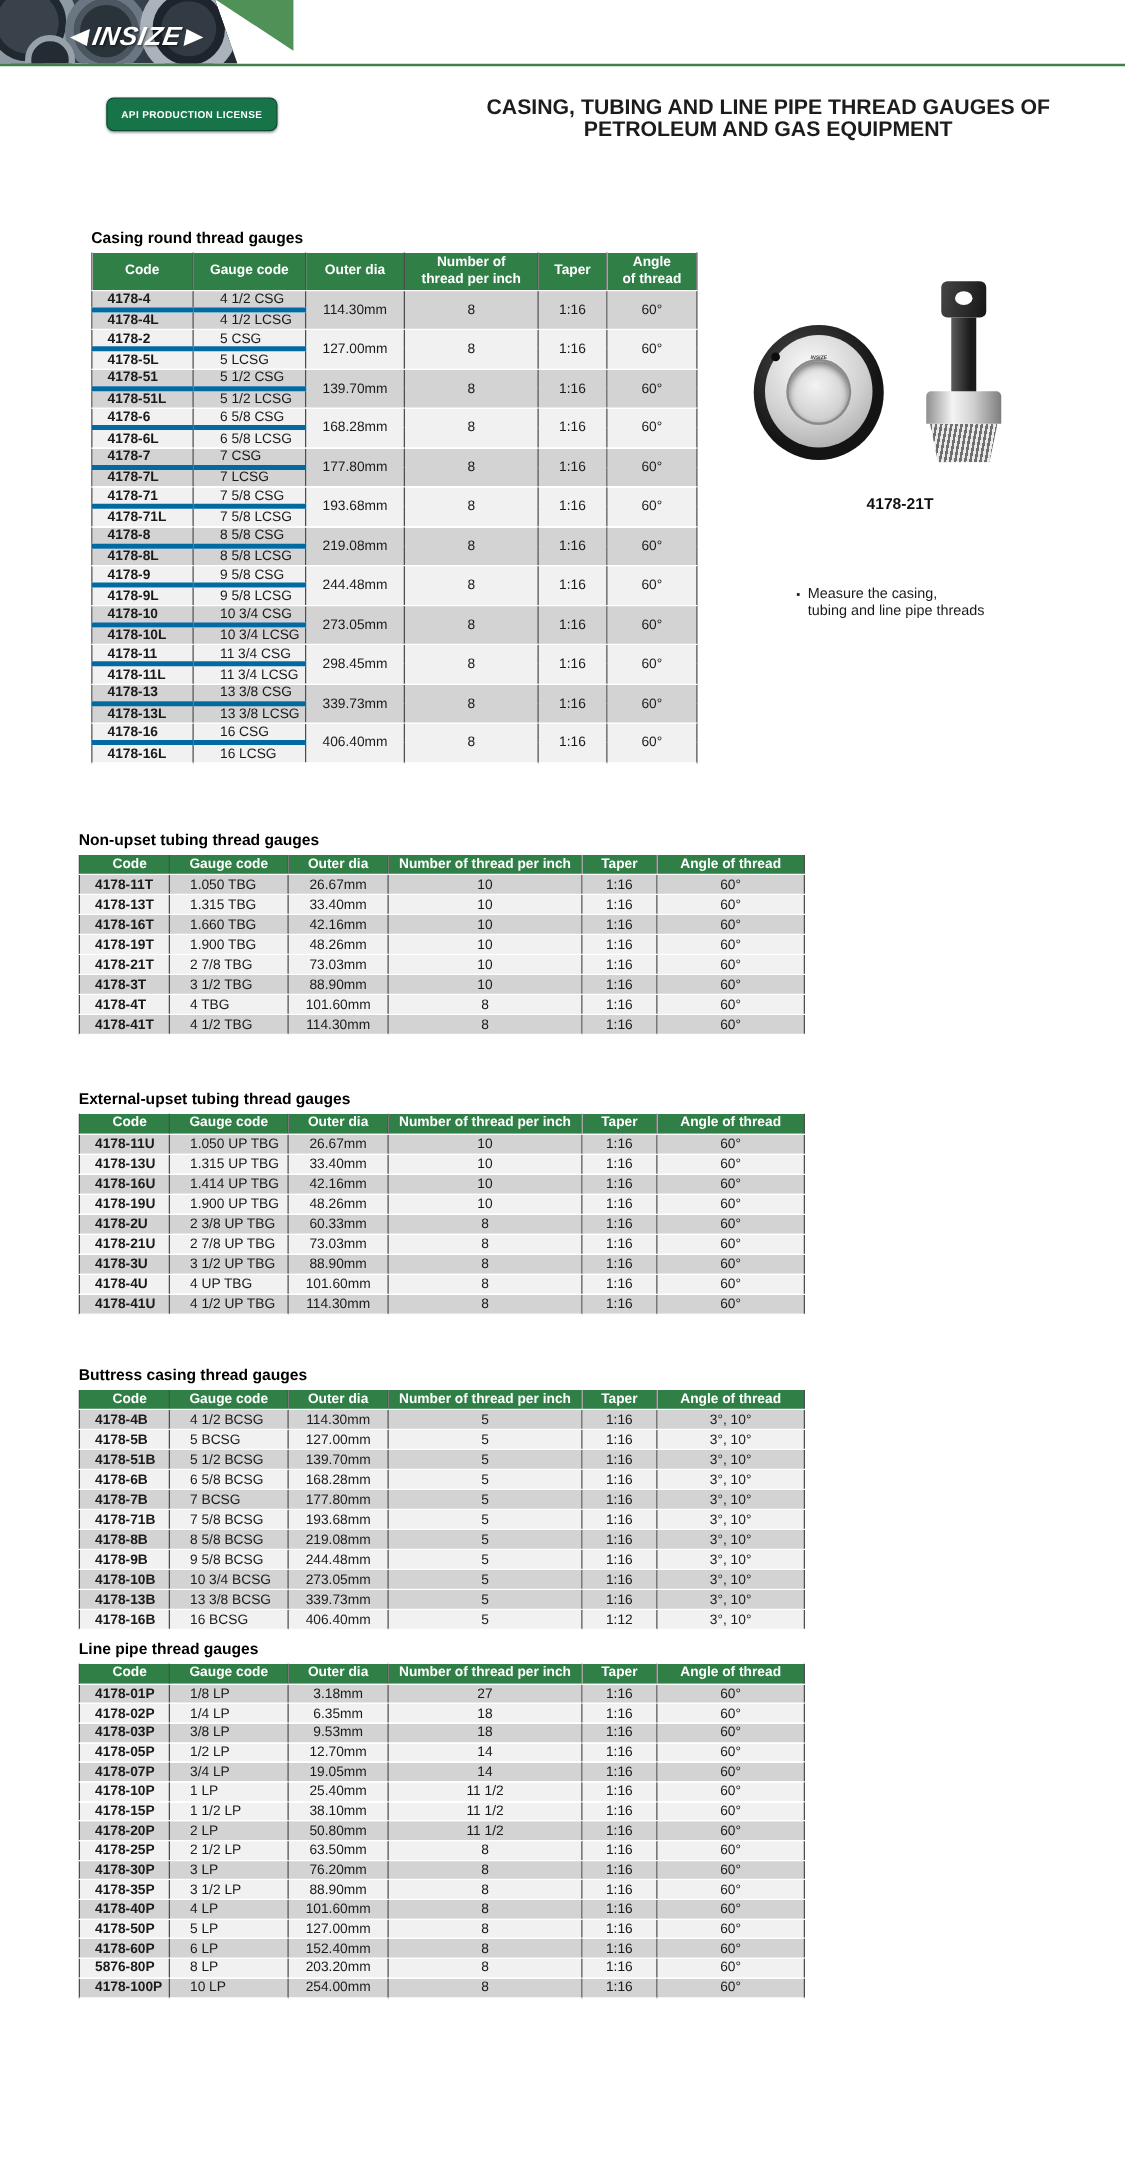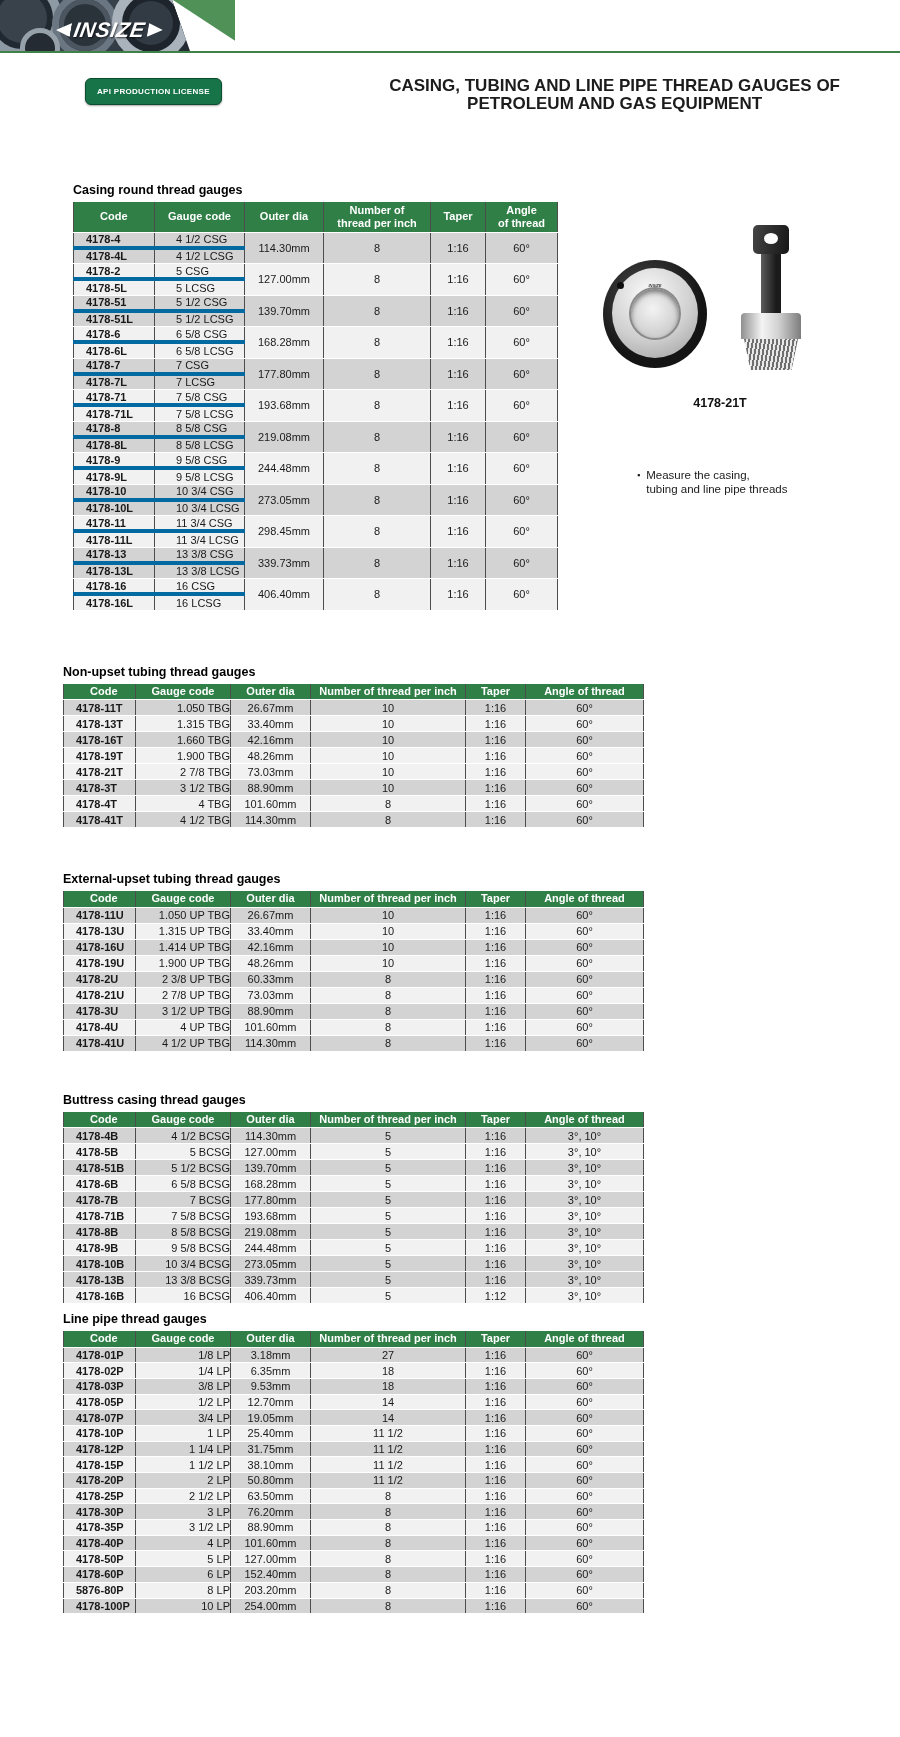--- a/index.html
+++ b/index.html
@@ -74,21 +74,21 @@
   .gauge-table th:first-child,.gauge-table td.c0{border-left:1px solid #4d4d4d}
   .gauge-table th{
     background:var(--green);color:#fff;font-weight:bold;border-bottom:1px solid #fff;
     text-align:center;white-space:pre-line;line-height:13px;
   }
   .gauge-table th.col-0{text-align:left;padding-left:26px}
   .gauge-table td{border-bottom:1px solid #fff;text-align:center}
   .gauge-table td.inpair{border-bottom:4px solid #0369a1}
   .gauge-table td.c0{text-align:left;padding-left:12px;font-weight:bold}
   .tbl-0 td.c1{text-align:left;padding-left:21px}
-  .flat td.c1{text-align:right;padding-left:16px}
+  .flat td.c1{text-align:left;padding-left:16px}
   tr.dark td{background:var(--row-dark)}
   tr.light td{background:var(--row-light)}
   .tbl-0 th{height:30px}
   .flat th{height:16px}
   .tbl-0 td{height:15.75px}
   .flat td{height:16px}
   .tbl-4 td{height:15.7px}
   .tbl-0 .c0{width:81px}.tbl-0 .c1{width:90px}.tbl-0 .c2{width:79px}
   .tbl-0 .c3{width:107px}.tbl-0 .c4{width:55px}.tbl-0 .c5{width:72px}
   .flat .c0{width:72px}.flat .c1{width:95px}.flat .c2{width:80px}
@@ -644,28 +644,20 @@
             <td class="c5">60°</td>
           </tr>
           <tr class="light">
             <td class="c0">4178-10P</td>
             <td class="c1">1 LP</td>
             <td class="c2">25.40mm</td>
             <td class="c3">11 1/2</td>
             <td class="c4">1:16</td>
             <td class="c5">60°</td>
           </tr>
-          <tr class="dark">
-            <td class="c0">4178-12P</td>
-            <td class="c1">1 1/4 LP</td>
-            <td class="c2">31.75mm</td>
-            <td class="c3">11 1/2</td>
-            <td class="c4">1:16</td>
-            <td class="c5">60°</td>
-          </tr>
           <tr class="light">
             <td class="c0">4178-15P</td>
             <td class="c1">1 1/2 LP</td>
             <td class="c2">38.10mm</td>
             <td class="c3">11 1/2</td>
             <td class="c4">1:16</td>
             <td class="c5">60°</td>
           </tr>
           <tr class="dark">
             <td class="c0">4178-20P</td>

